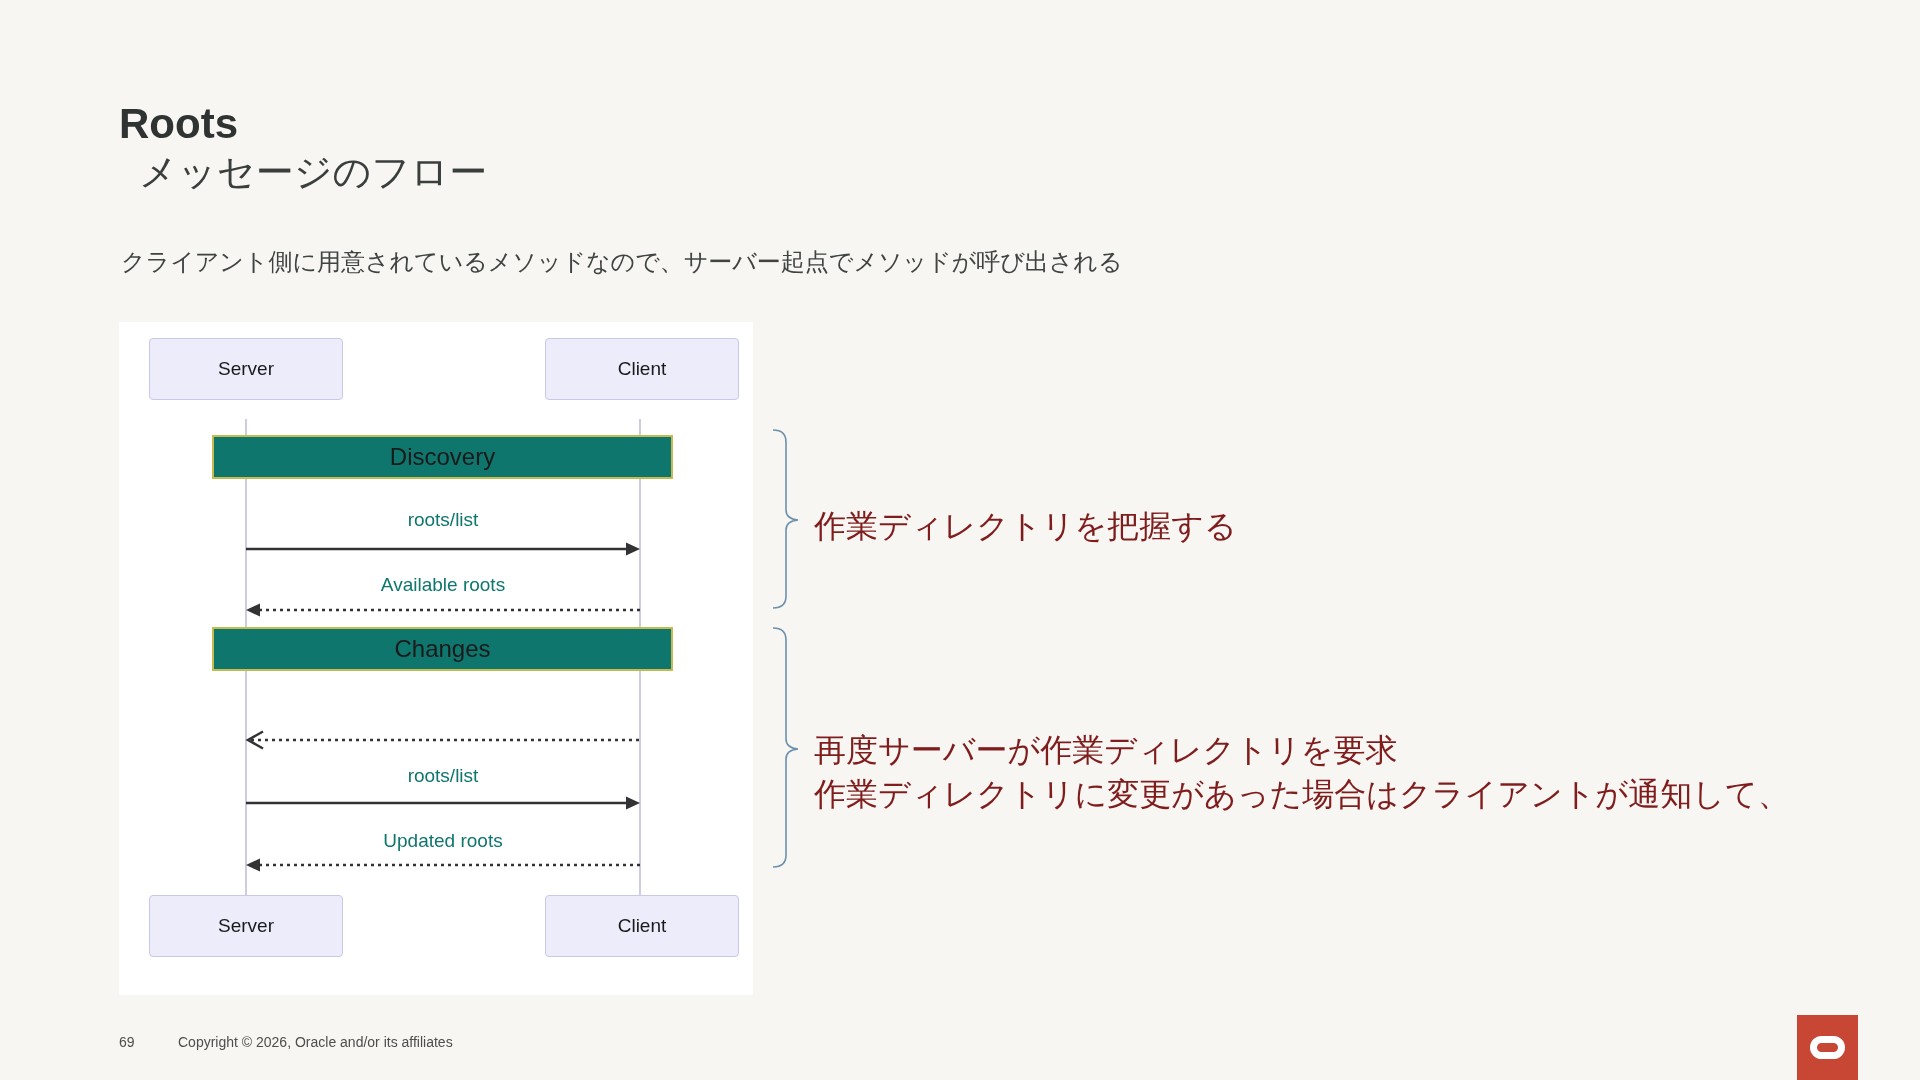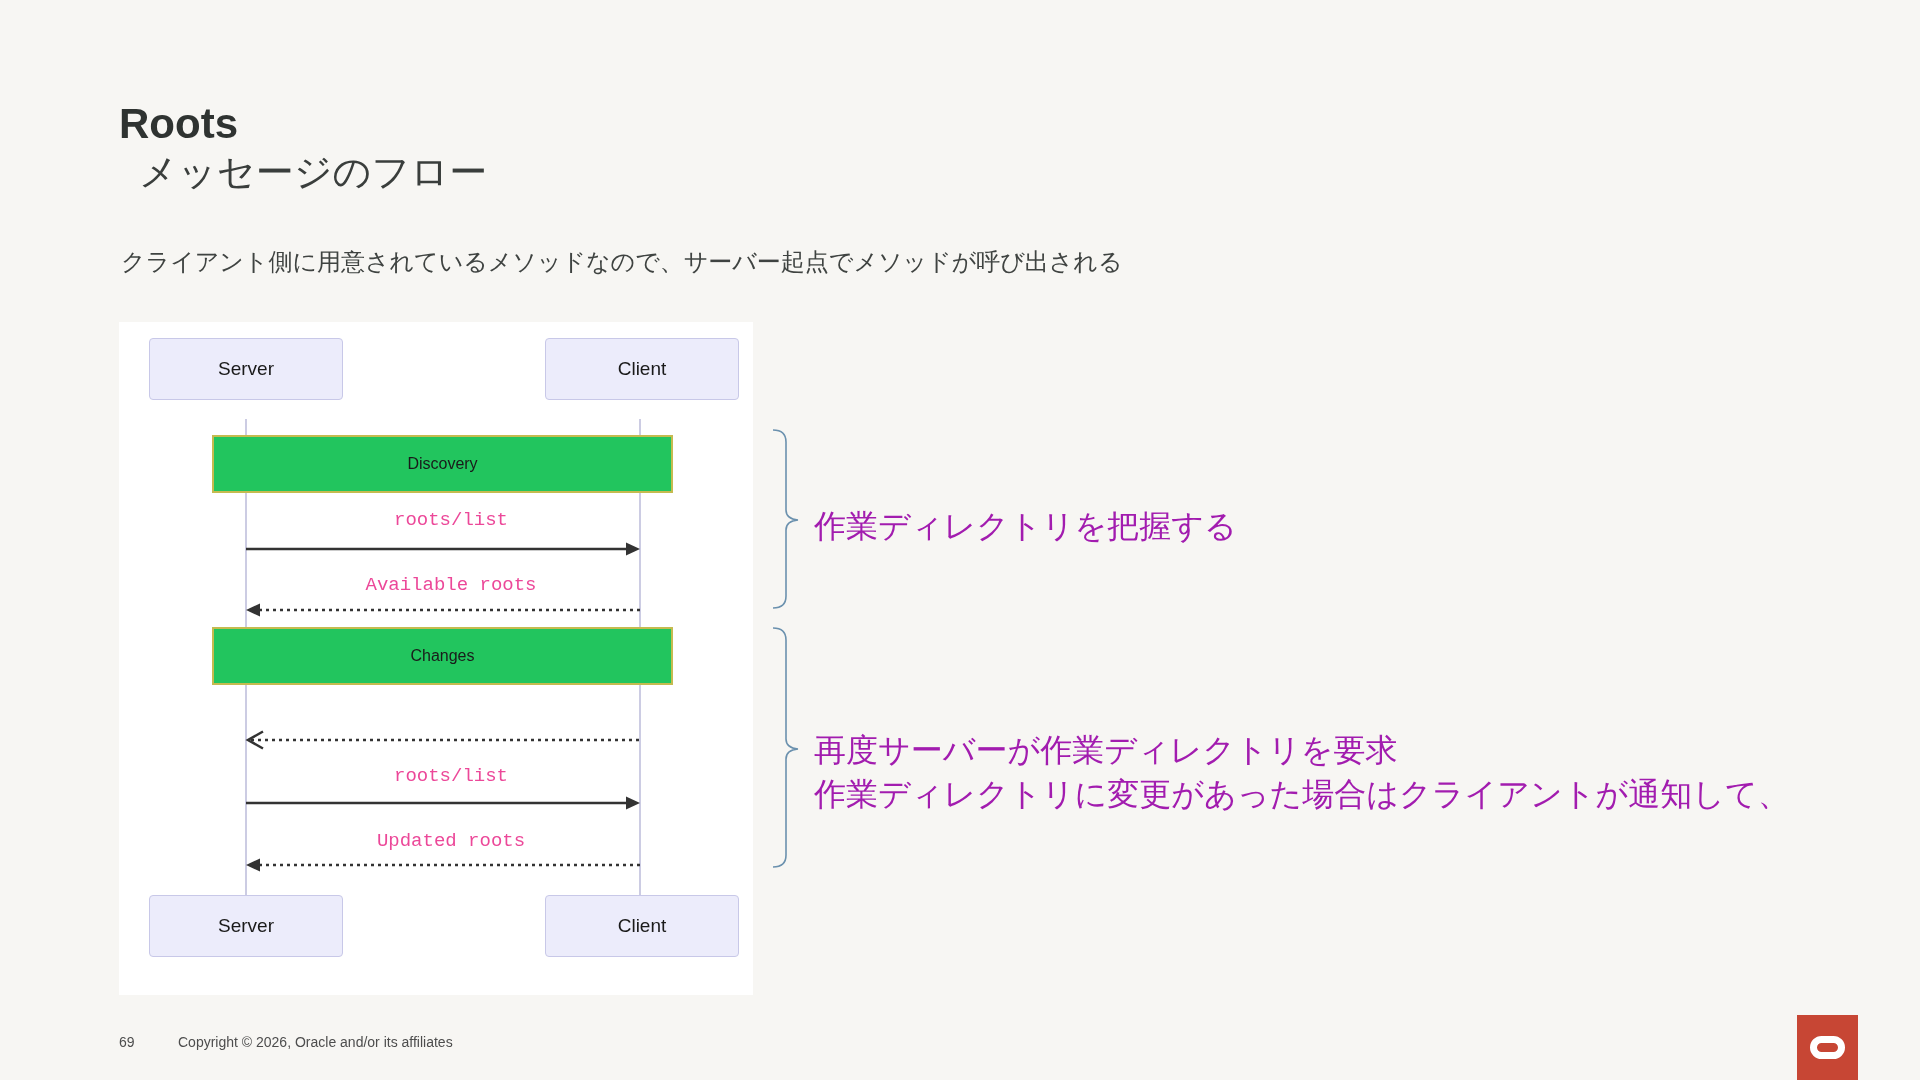--- a/index.html
+++ b/index.html
@@ -46,52 +46,51 @@
     font-size:19px;color:#1a1a1a;
     box-sizing:border-box;
   }
   .actor.tl{left:30px;top:16px;}
   .actor.tr{left:426px;top:16px;}
   .actor.bl{left:30px;top:573px;}
   .actor.br{left:426px;top:573px;}
 
   .note{
     position:absolute;
-    left:93px;width:461px;height:58px;
-    background:#22c55e;
+    left:93px;width:461px;height:44px;
+    background:#0f766e;
     border:2px solid #C5BB4F;
     display:flex;align-items:center;justify-content:center;
-    font-size:16px;color:#1a1a1a;
+    font-size:24px;color:#1a1a1a;
     box-sizing:border-box;
   }
   .note.n1{top:113px;}
   .note.n2{top:305px;}
 
   .msg{
     position:absolute;
-    left:135px;width:394px;
+    left:127px;width:394px;
     text-align:center;
-    font-size:19px;color:#ec4899;
+    font-size:19px;color:#0f766e;
     line-height:24px;
-    font-family:Liberation Mono, monospace;
   }
   .msg.m1{top:186px;}
   .msg.m2{top:251px;}
   .msg.m3{top:379px;}
   .msg.m4{top:442px;}
   .msg.m5{top:507px;}
 
   .arrow-layer{position:absolute;left:0;top:0;}
 
   
   .bracket{position:absolute;}
   .annotation{
     position:absolute;
     left:814px;
-    font-size:32px;color:#a21caf;
+    font-size:32px;color:#7f1d1d;
     line-height:44px;
     white-space:nowrap;
   }
   .ann1{top:504px;}
   .ann2{top:728px;}
 
   
   .page-number{left:119px;top:1034px;font-size:14px;color:#4D4D4D;}
   .copyright{left:178px;top:1034px;font-size:14px;color:#4D4D4D;}
   .oracle-logo{

